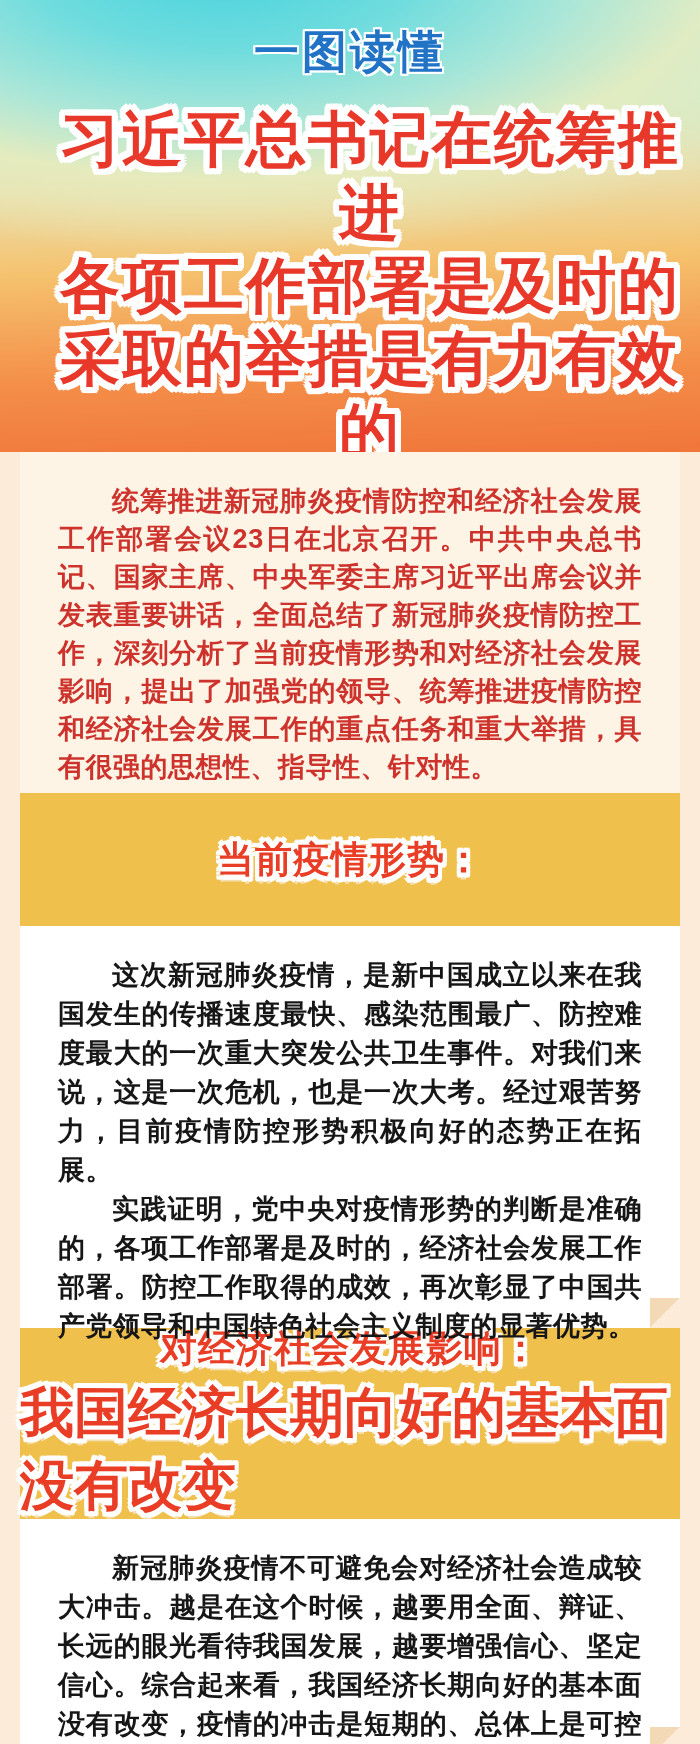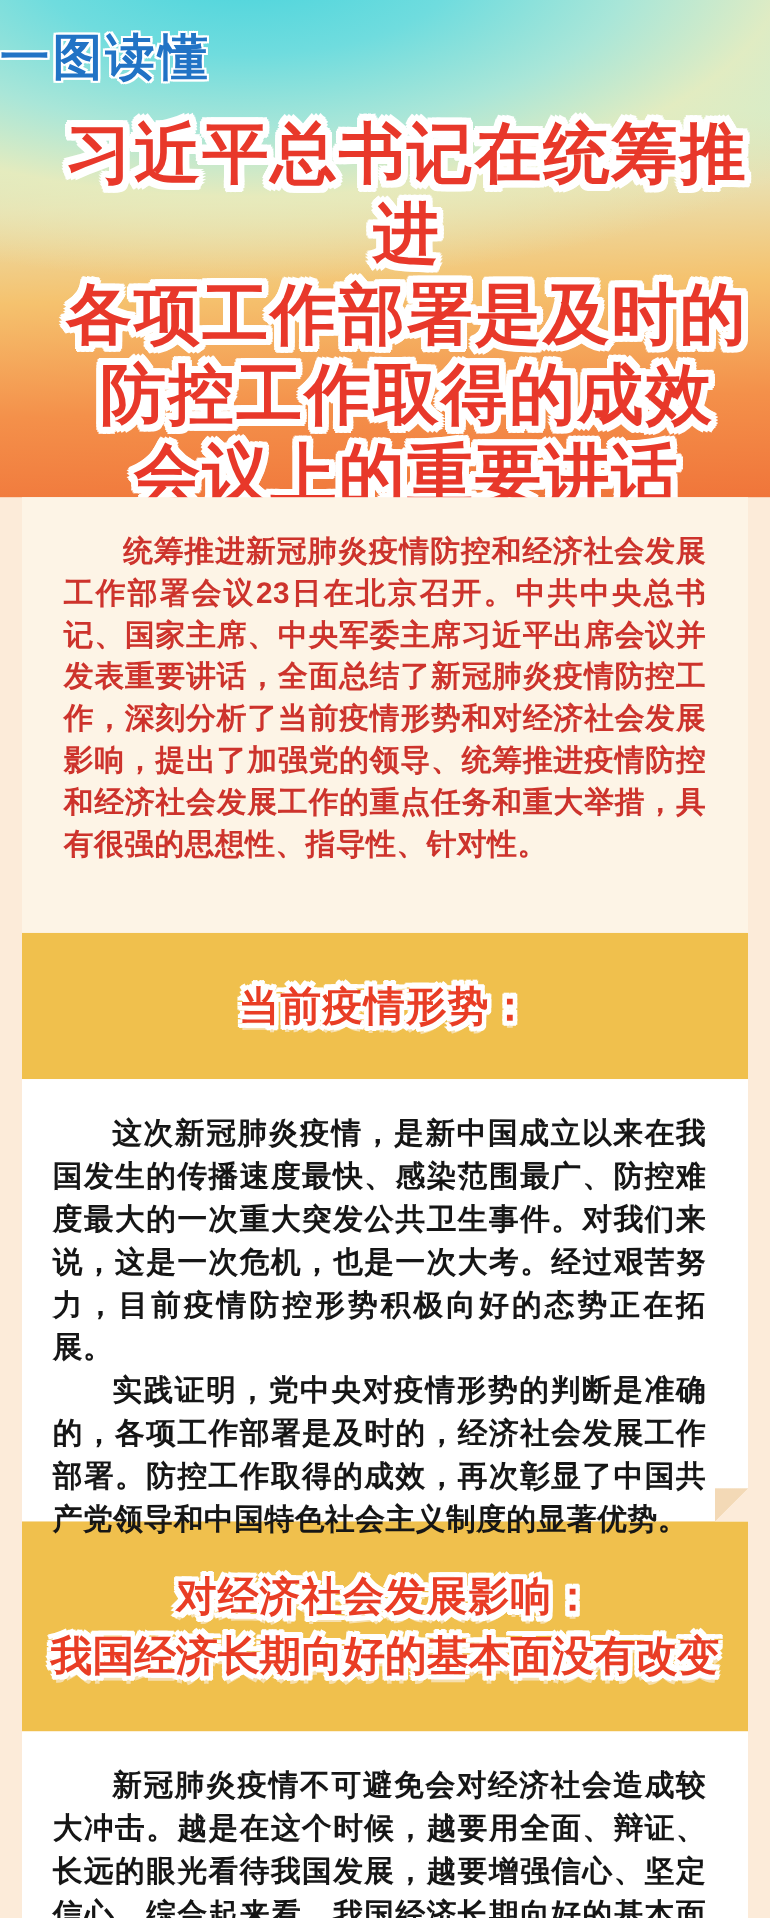--- a/index.html
+++ b/index.html
@@ -25,20 +25,21 @@
       radial-gradient(140% 95% at 32% -8%,
         #45d3dc 0%, #6fdcde 20%, #a9e6d8 36%,
         rgba(230,236,190,0.85) 50%, rgba(246,197,110,0.0) 68%),
       linear-gradient(178deg,
         #aeeaee 0%, #cfeccd 26%, #eadfae 40%,
         #f5c26e 58%, #f4904a 80%, #f0753a 100%);
   }
   .badge {
     position: absolute;
     top: 22px; left: 0; right: 0;
+    text-align: center;
     font-size: 45px;
     font-weight: 900;
     letter-spacing: 3px;
     color: #2173c5;
     text-shadow:
       -2px -2px 0 #fff, 0 -2px 0 #fff, 2px -2px 0 #fff,
       -2px  0   0 #fff,               2px  0   0 #fff,
       -2px  2px 0 #fff, 0  2px 0 #fff, 2px 2px 0 #fff;
   }
   .main-title {
@@ -60,21 +61,21 @@
     padding-left: 40px;
   }
   .title-line { display: block; }
 
   
   .column { position: relative; width: 660px; margin: 0 20px; }
 
   .card { position: relative; width: 660px; }
 
   .intro-card {
-    height: 396px;
+    height: 341px;
     background: #fdf4e6;
     padding: 30px 38px 0 38px;
   }
   .intro-card p {
     color: #cd332c;
     font-size: 27px;
     line-height: 38px;
     font-weight: 700;
     letter-spacing: 0.5px;
     text-align: justify;
@@ -97,25 +98,25 @@
     letter-spacing: 1px;
     text-shadow:
       -4px -4px 0 #fff, 0 -4px 0 #fff, 4px -4px 0 #fff,
       -4px  0   0 #fff,               4px  0   0 #fff,
       -4px  4px 0 #fff, 0  4px 0 #fff, 4px  4px 0 #fff,
       -3px -5px 0 #fff, 3px -5px 0 #fff, -3px 5px 0 #fff, 3px 5px 0 #fff,
       0 7px 0 #f6dfae;
   }
   .banner-line.small { font-size: 37px; }
   .banner-line.large { font-size: 45px; }
-  .banner-economy .banner-line.large { font-size: 38px; letter-spacing: 0; }
+  .banner-economy .banner-line.large { font-size: 54px; letter-spacing: 0; }
 
   .white-card {
     background: #ffffff;
-    padding: 30px 38px 0 28px;
+    padding: 30px 38px 0 38px;
   }
   .white-card-epidemic { height: 402px; }
   .white-card-economy  { height: 238px; }
   .white-card p {
     color: #161616;
     font-size: 27px;
     line-height: 39px;
     font-weight: 700;
     letter-spacing: 0.5px;
     text-align: justify;
@@ -141,21 +142,21 @@
 </head>
 <body>
 
 <div class="page">
 
   <header class="hero">
     <div class="badge">一图读懂</div>
     <h1 class="main-title">
       <span class="title-line">习近平总书记在统筹推进</span>
       <span class="title-line">各项工作部署是及时的</span>
-      <span class="title-line">防控工作取得的成效</span>
+      <span class="title-line">采取的举措是有力有效的</span>
       <span class="title-line">会议上的重要讲话</span>
     </h1>
   </header>
 
   <main class="column">
 
     <section class="card intro-card">
       <p>统筹推进新冠肺炎疫情防控和经济社会发展工作部署会议23日在北京召开。中共中央总书记、国家主席、中央军委主席习近平出席会议并发表重要讲话，全面总结了新冠肺炎疫情防控工作，深刻分析了当前疫情形势和对经济社会发展影响，提出了加强党的领导、统筹推进疫情防控和经济社会发展工作的重点任务和重大举措，具有很强的思想性、指导性、针对性。</p>
     </section>
 

